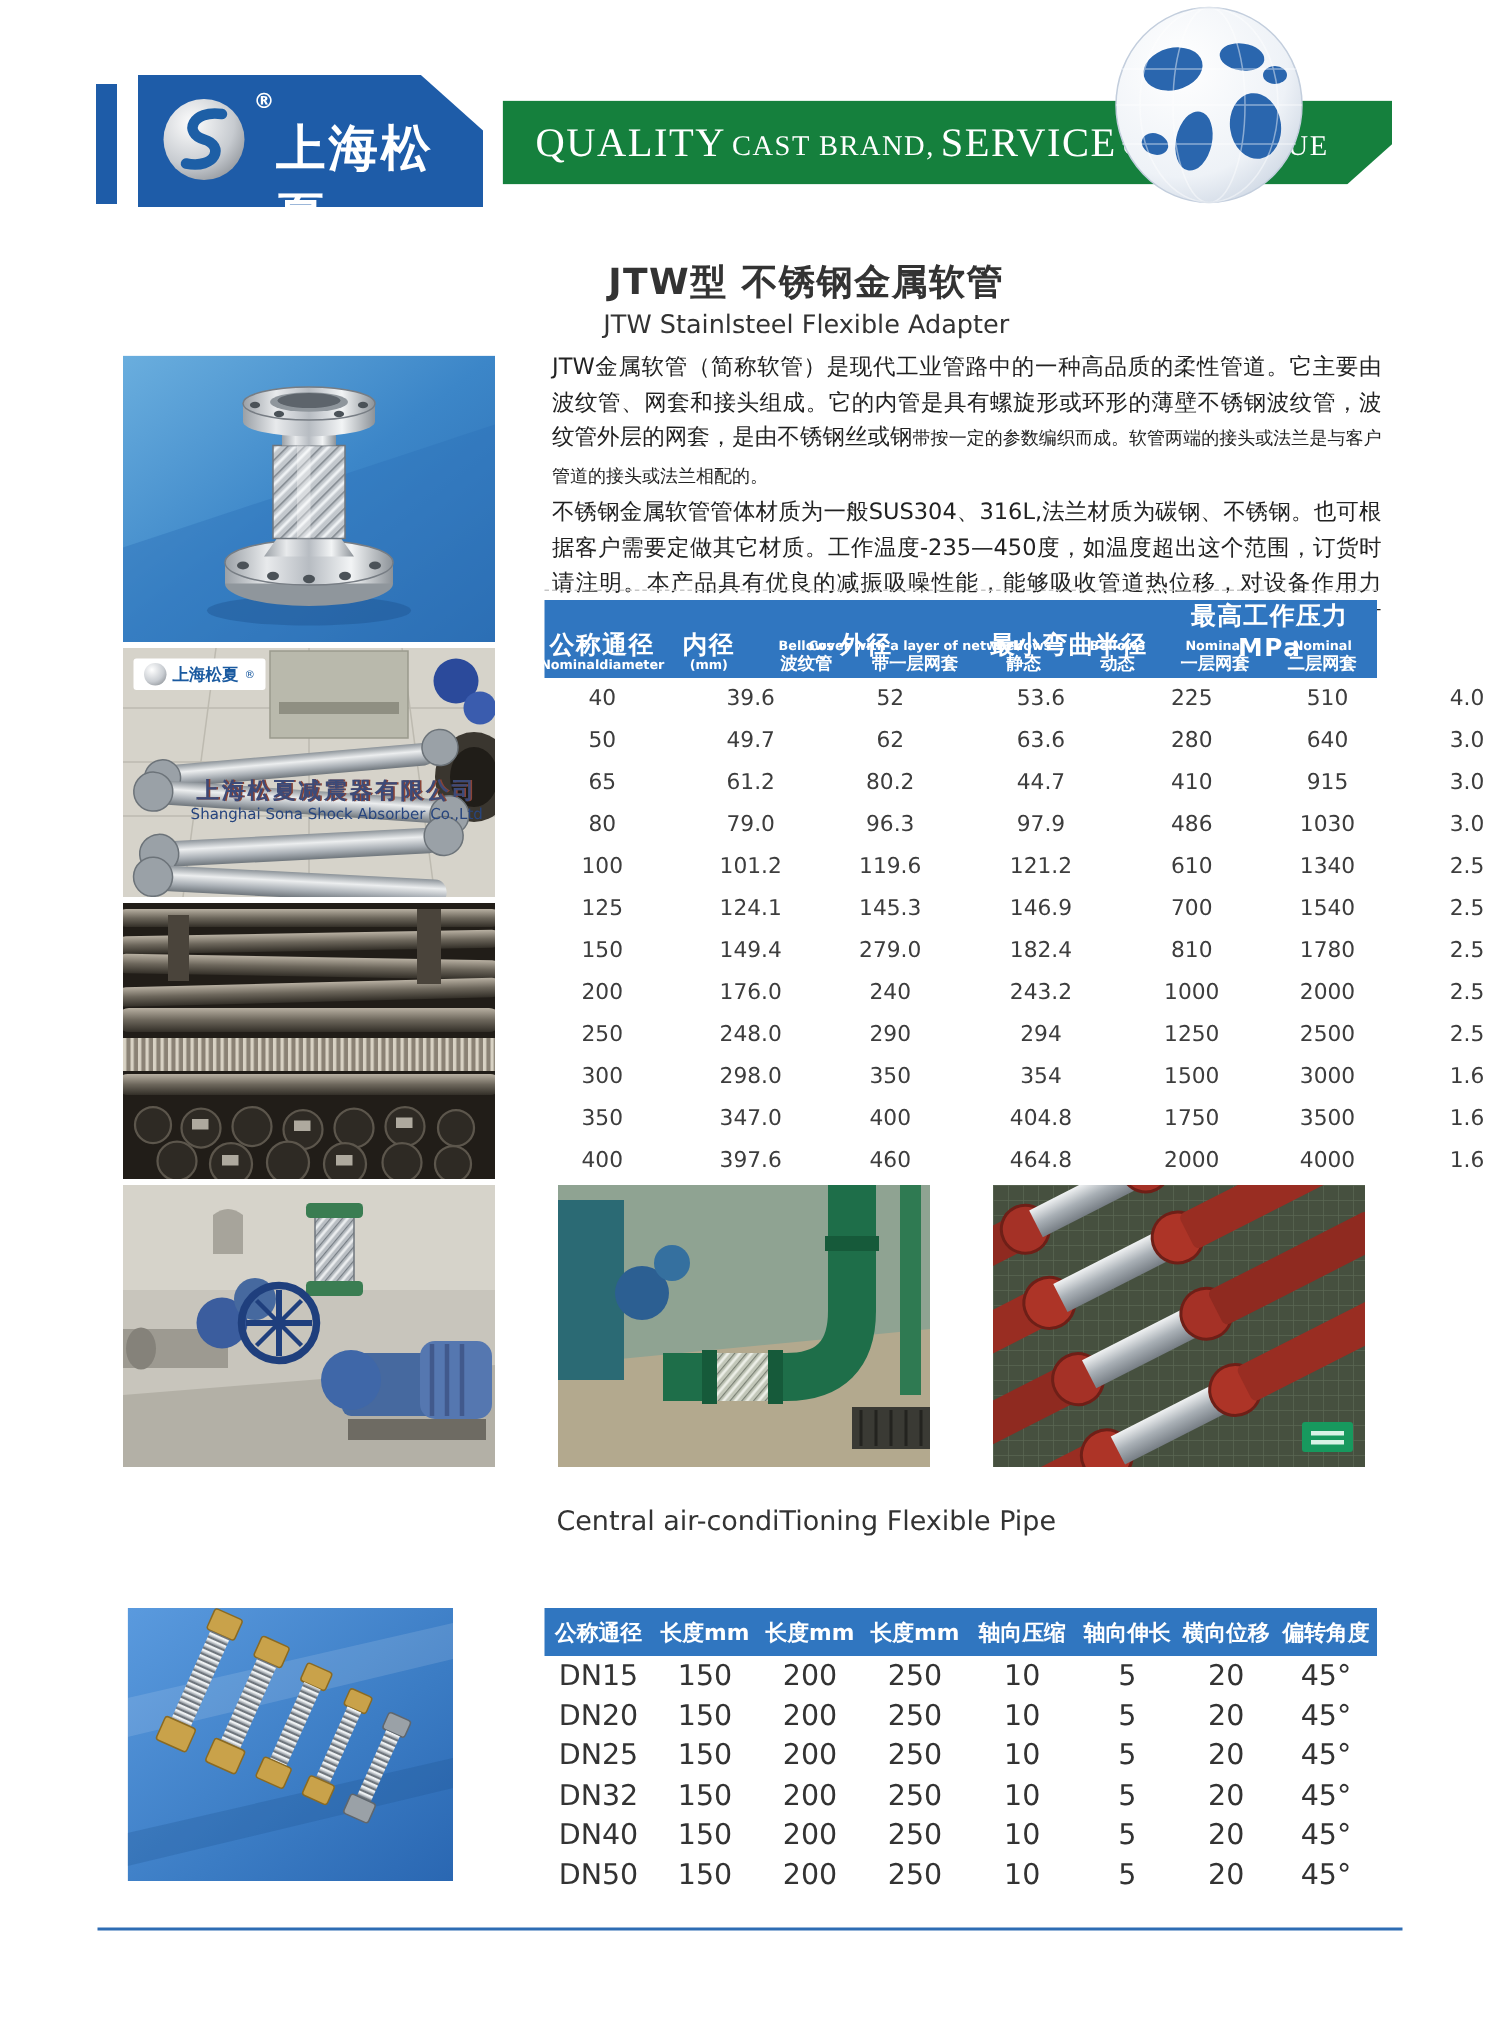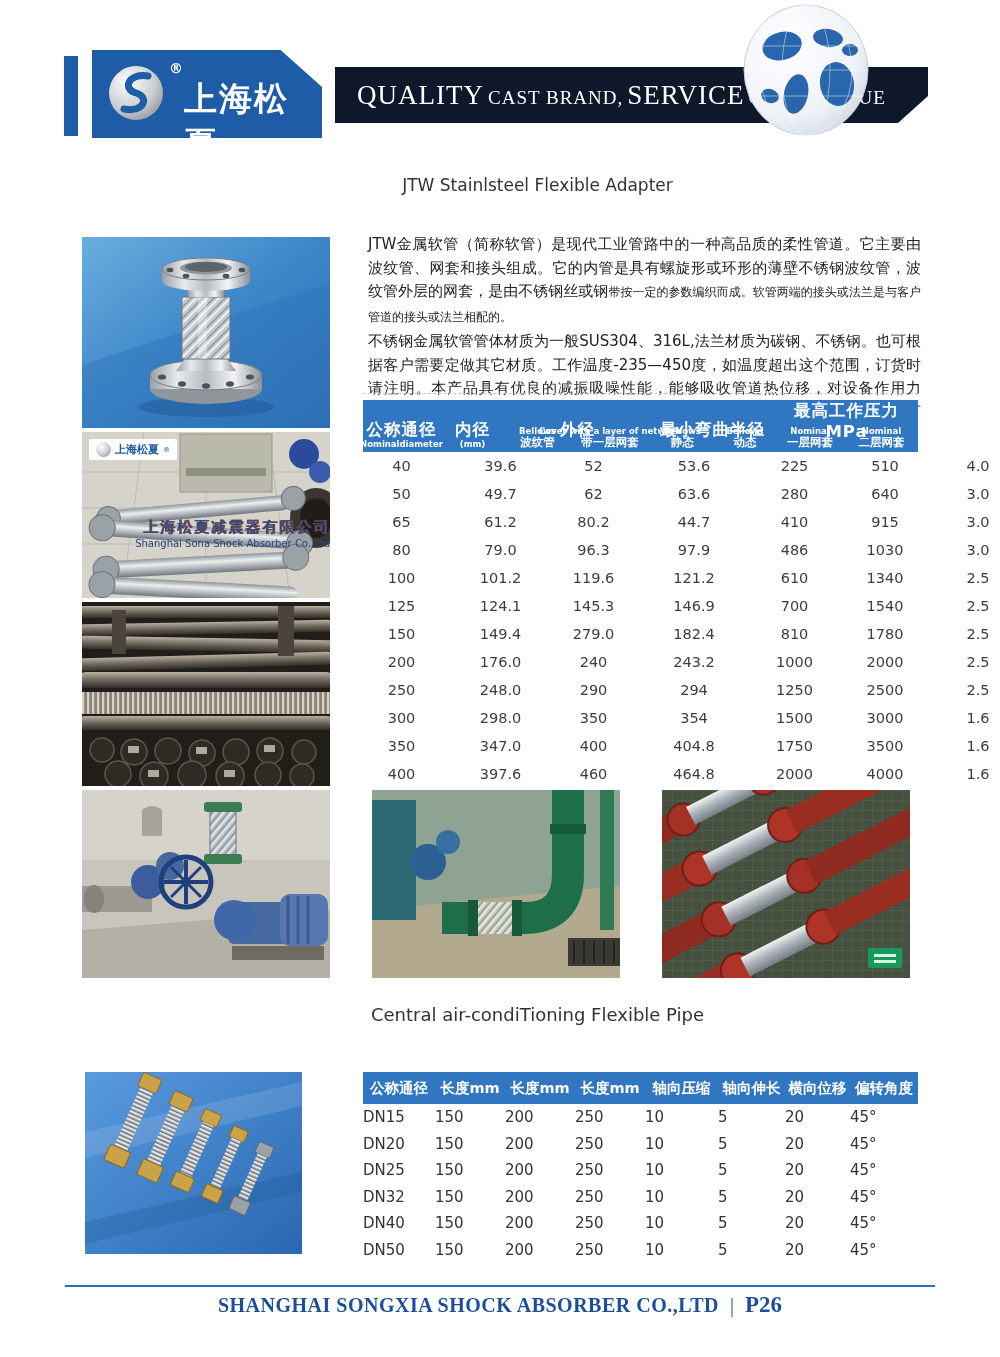--- a/index.html
+++ b/index.html
@@ -5,21 +5,21 @@
   html,body{margin:0;padding:0;background:#ffffff;}
   .page{position:relative;width:1000px;height:1357px;background:#ffffff;overflow:hidden;
         font-family:"DejaVu Sans","Liberation Sans",sans-serif;}
   
   .accent-bar{position:absolute;left:64px;top:56px;width:14px;height:80px;background:#1e5ca8;}
   .logo-box{position:absolute;left:92px;top:50px;width:230px;height:88px;background:#1e5ca8;
             clip-path:polygon(0 0,82% 0,100% 42%,100% 100%,0 100%);}
   .logo-sphere{position:absolute;left:16px;top:15px;width:56px;height:56px;}
   .logo-reg{position:absolute;left:77px;top:10px;color:#ffffff;font-size:14px;font-weight:bold;}
   .brand-name{position:absolute;left:92px;top:27px;color:#ffffff;font-size:33px;font-weight:bold;letter-spacing:2px;}
-  .slogan{position:absolute;left:335px;top:67px;width:593px;height:56px;background:#0f172a;z-index:1;
+  .slogan{position:absolute;left:335px;top:67px;width:593px;height:56px;background:#15803d;z-index:1;
           clip-path:polygon(0 0,100% 0,100% 52%,calc(100% - 30px) 100%,0 100%);
           display:flex;align-items:center;padding-left:22px;box-sizing:border-box;
           color:#ffffff;font-family:"Liberation Serif","DejaVu Serif",serif;white-space:nowrap;}
   .slogan .big{font-size:27px;letter-spacing:1px;}
   .slogan .small{font-size:19px;letter-spacing:1px;margin:0 4px;padding-top:6px;}
   .globe{position:absolute;left:742px;top:4px;width:128px;height:133px;z-index:5;}
   
   .title-block{position:absolute;left:85px;width:905px;text-align:center;color:#333;}
   .t-cn{font-size:24px;font-weight:bold;letter-spacing:1px;}
   .t-en{font-size:17px;margin-top:3px;}
@@ -39,21 +39,21 @@
   .p4{left:82px;top:790px;width:248px;height:188px;}
   .p5{left:372px;top:790px;width:248px;height:188px;}
   .p6{left:662px;top:790px;width:248px;height:188px;}
   .p7{left:85px;top:1072px;width:217px;height:182px;}
   .p2logo{position:absolute;left:7px;top:7px;background:#ffffff;border-radius:2px;display:flex;
           align-items:center;padding:3px 7px;gap:4px;}
   .p2logo .mini{width:15px;height:15px;border-radius:50%;
           background:radial-gradient(circle at 35% 30%,#fff,#c9cdd2 55%,#787d83);}
   .p2logo .txt{font-size:11px;font-weight:bold;color:#1a5aa0;}
   .p2logo .reg{font-size:7px;color:#1a5aa0;vertical-align:top;}
-  .p2wm{position:absolute;left:0;right:0;top:86px;text-align:right;z-index:3;padding-left:37px;}
+  .p2wm{position:absolute;left:0;right:0;top:86px;text-align:center;z-index:3;padding-left:37px;}
   .p2wm .cn{font-size:15px;font-weight:bold;color:#3c4a78;text-shadow:1px 0 0 #8a4436;letter-spacing:2px;}
   .p2wm .en{font-size:10px;font-weight:normal;color:#27457e;margin-top:1px;}
   
   .t1dash{position:absolute;left:363px;top:393px;width:555px;border-top:1px dashed #c6c6c6;}
   .t1head{position:absolute;left:363px;top:400px;width:555px;height:52px;background:#3076c0;color:#fff;}
   .t1grp{display:grid;grid-template-columns:77px 65px 145px 125px 143px;height:24px;align-items:end;}
   .t1grp div{text-align:center;font-size:16.5px;font-weight:bold;letter-spacing:1px;}
   .t1sub{display:grid;grid-template-columns:77px 65px 65px 80px 65px 60px 70px 73px;height:28px;}
   .t1sub .s{display:flex;flex-direction:column;justify-content:flex-end;align-items:center;padding-bottom:3px;}
   .t1sub .en{font-size:8.5px;font-weight:bold;white-space:nowrap;line-height:10px;}
@@ -62,21 +62,21 @@
   .t1row{display:grid;grid-template-columns:77px 65px 65px 80px 65px 60px 70px 73px;height:28px;
          align-items:center;gap:28px;}
   .t1row div{text-align:center;font-size:14.5px;color:#3d3d3d;}
   
   .t2head{position:absolute;left:363px;top:1072px;width:555px;height:32px;background:#3076c0;color:#fff;
           display:grid;grid-template-columns:72px 70px 70px 70px 73px 67px 65px 68px;align-items:center;}
   .t2head div{text-align:center;font-size:14.5px;font-weight:bold;}
   .t2body{position:absolute;left:363px;top:1104px;width:555px;}
   .t2row{display:grid;grid-template-columns:72px 70px 70px 70px 73px 67px 65px 68px;height:26.5px;
          align-items:center;}
-  .t2row div{font-size:15px;color:#333;}
+  .t2row div{text-align:center;font-size:19px;color:#333;}
   
   .foot-line{position:absolute;left:65px;top:1285px;width:870px;height:2px;background:#2e6db4;}
   .footer{position:absolute;left:0;top:1292px;width:1000px;text-align:center;color:#1d4e9a;
           font-family:"Liberation Serif","DejaVu Serif",serif;font-weight:bold;}
   .footer .co{font-size:20px;letter-spacing:0.5px;}
   .footer .sep{font-size:20px;font-weight:normal;margin:0 7px;}
   .footer .pg{font-size:23px;}
 </style>
 </head>
 <body>
@@ -130,20 +130,21 @@
         <line x1="6" y1="42" x2="122" y2="42"></line>
           <line x1="2" y1="66" x2="126" y2="66"></line>
         <line x1="6" y1="92" x2="122" y2="92"></line>
         <ellipse cx="64" cy="66" rx="24" ry="65"></ellipse>
           <ellipse cx="64" cy="66" rx="46" ry="65"></ellipse>
       </g>
     </svg>
   </div>
 
   <div class="title-block" style="top:172px;">
+    <div class="t-cn">JTW型 不锈钢金属软管</div>
     <div class="t-en">JTW Stainlsteel Flexible Adapter</div>
   </div>
 
   <div class="intro">
     <p><span>JTW金属软管（简称软管）是现代工业管路中的一种高品质的柔性管道。它主要由波纹管、网套和接头组成。它的内管是具有螺旋形或环形的薄壁不锈钢波纹管，波纹管外层的网套，是由不锈钢丝或钢</span><span class="sm">带按一定的参数编织而成。软管两端的接头或法兰是与客户管道的接头或法兰相配的。</span></p>
     <p>不锈钢金属软管管体材质为一般SUS304、316L,法兰材质为碳钢、不锈钢。也可根据客户需要定做其它材质。工作温度-235—450度，如温度超出这个范围，订货时请注明。本产品具有优良的减振吸噪性能，能够吸收管道热位移，对设备作用力小。产品通径为DN25-DN600，设计压力一般为0.6MPa-2.5MPa，其它高压也可定做。我厂可按照客户要求定制不同长度，各种国家压力标准的金属接头！</p>
   </div>
 
   <div class="photo p1">
     <svg viewBox="0 0 248 191" preserveAspectRatio="none">
@@ -702,19 +703,14 @@
         <div>200</div>
         <div>250</div>
         <div>10</div>
         <div>5</div>
         <div>20</div>
         <div>45°</div>
       </div>
     </div>
 
   <div class="foot-line"></div>
-  <div class="footer">
-    <span class="co">SHANGHAI SONGXIA SHOCK ABSORBER CO.,LTD</span>
-    <span class="sep">|</span>
-    <span class="pg">P26</span>
-  </div>
 
 </div>
 
 </body></html>

